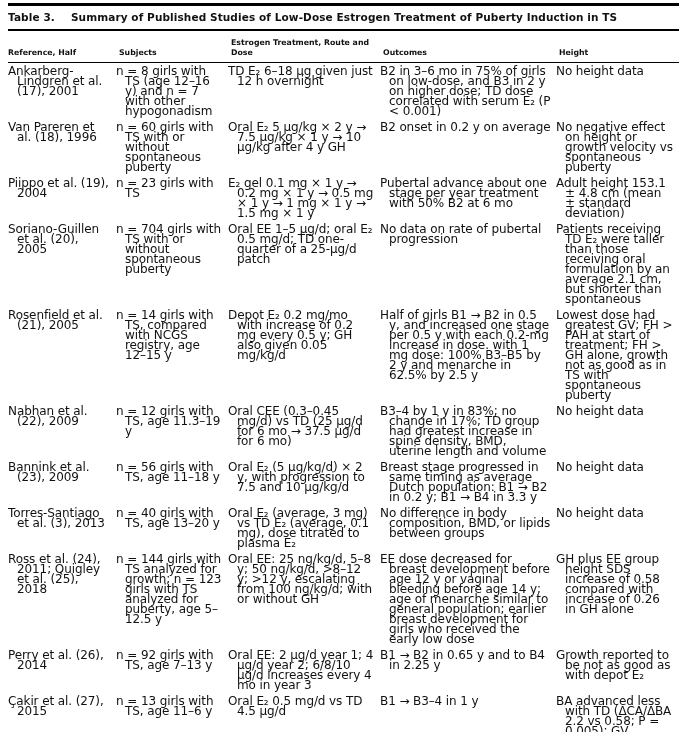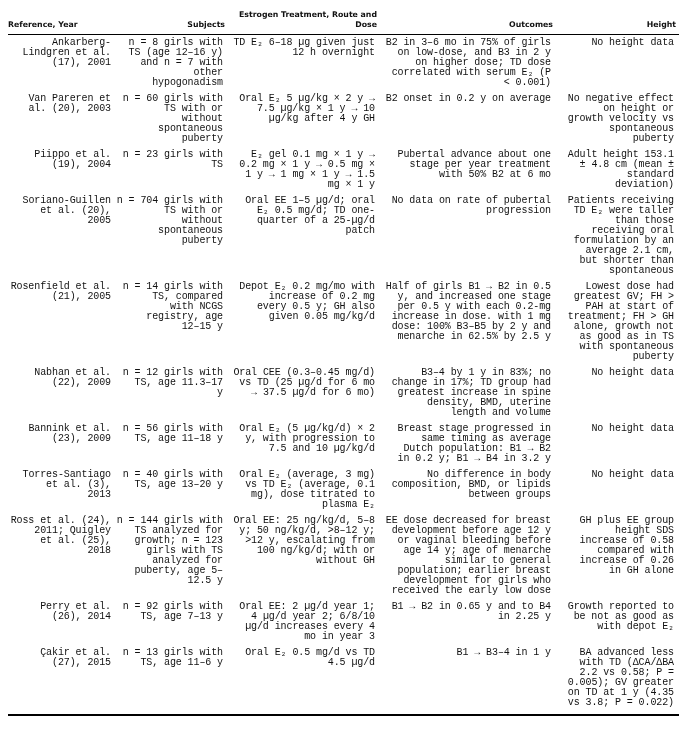--- a/index.html
+++ b/index.html
@@ -31,86 +31,88 @@
   }
   table.studies {
     width: 100%;
     border-collapse: collapse;
     table-layout: fixed;
     border-bottom: 2.5px solid #000000;
   }
   table.studies thead th {
     font-size: 7.8px;
     font-weight: bold;
-    text-align: right;
+    text-align: left;
     vertical-align: bottom;
     padding: 7px 3px 4px 3px;
     border-bottom: 1.5px solid #000000;
     line-height: 10px;
   }
   table.studies thead th.left {
     text-align: left;
     padding-left: 0;
   }
   table.studies tbody td {
-    font-size: 10px;
+    font-size: 12px;
     line-height: 10px;
     vertical-align: top;
-    text-align: right;
+    text-align: left;
     padding: 0 5px 6px 9px;
     text-indent: -9px;
     letter-spacing: -0.1px;
     word-wrap: break-word;
-    font-family: Liberation Mono, monospace;
   }
   table.studies tbody td.ref {
     padding-left: 9px;
   }
   table.studies tbody tr:first-child td {
     padding-top: 3px;
   }
   col.c1 { width: 108px; }
   col.c2 { width: 112px; }
   col.c3 { width: 152px; }
   col.c4 { width: 176px; }
   col.c5 { width: 123px; }
 </style>
 </head>
 <body>
 
 <div class="page">
 
+  <div class="title-block">
+    <span class="title-label">Table 3.</span><span>Summary of Published Studies of Low-Dose Estrogen Treatment of Puberty Induction in TS</span>
+  </div>
 
   <table class="studies">
     <colgroup>
       <col class="c1">
         <col class="c2">
         <col class="c3">
         <col class="c4">
         <col class="c5">
     </colgroup>
     <thead>
       <tr>
-        <th class="left">Reference, Year</th>
+        <th class="left">Reference, Half</th>
         <th>Subjects</th>
         <th>Estrogen Treatment, Route and Dose</th>
         <th>Outcomes</th>
         <th>Height</th>
       </tr>
     </thead>
     <tbody>
       <tr>
         <td class="ref">Ankarberg-Lindgren et al. (17), 2001</td>
         <td>n = 8 girls with TS (age 12–16 y) and n = 7 with other hypogonadism</td>
         <td>TD E₂ 6–18 µg given just 12 h overnight</td>
         <td>B2 in 3–6 mo in 75% of girls on low-dose, and B3 in 2 y on higher dose; TD dose correlated with serum E₂ (P &lt; 0.001)</td>
         <td>No height data</td>
       </tr>
       <tr>
-        <td class="ref">Van Pareren et al. (20), 2003</td>
+        <td class="ref">Van Pareren et al. (18), 1996</td>
         <td>n = 60 girls with TS with or without spontaneous puberty</td>
         <td>Oral E₂ 5 µg/kg × 2 y → 7.5 µg/kg × 1 y → 10 µg/kg after 4 y GH</td>
         <td>B2 onset in 0.2 y on average</td>
         <td>No negative effect on height or growth velocity vs spontaneous puberty</td>
       </tr>
       <tr>
         <td class="ref">Piippo et al. (19), 2004</td>
         <td>n = 23 girls with TS</td>
         <td>E₂ gel 0.1 mg × 1 y → 0.2 mg × 1 y → 0.5 mg × 1 y → 1 mg × 1 y → 1.5 mg × 1 y</td>
         <td>Pubertal advance about one stage per year treatment with 50% B2 at 6 mo</td>
@@ -125,30 +127,30 @@
       </tr>
       <tr>
         <td class="ref">Rosenfield et al. (21), 2005</td>
         <td>n = 14 girls with TS, compared with NCGS registry, age 12–15 y</td>
         <td>Depot E₂ 0.2 mg/mo with increase of 0.2 mg every 0.5 y; GH also given 0.05 mg/kg/d</td>
         <td>Half of girls B1 → B2 in 0.5 y, and increased one stage per 0.5 y with each 0.2-mg increase in dose. with 1 mg dose: 100% B3–B5 by 2 y and menarche in 62.5% by 2.5 y</td>
         <td>Lowest dose had greatest GV; FH &gt; PAH at start of treatment; FH &gt; GH alone, growth not as good as in TS with spontaneous puberty</td>
       </tr>
       <tr>
         <td class="ref">Nabhan et al. (22), 2009</td>
-        <td>n = 12 girls with TS, age 11.3–17 y</td>
+        <td>n = 12 girls with TS, age 11.3–19 y</td>
         <td>Oral CEE (0.3–0.45 mg/d) vs TD (25 µg/d for 6 mo → 37.5 µg/d for 6 mo)</td>
         <td>B3–4 by 1 y in 83%; no change in 17%; TD group had greatest increase in spine density, BMD, uterine length and volume</td>
         <td>No height data</td>
       </tr>
       <tr>
         <td class="ref">Bannink et al. (23), 2009</td>
         <td>n = 56 girls with TS, age 11–18 y</td>
         <td>Oral E₂ (5 µg/kg/d) × 2 y, with progression to 7.5 and 10 µg/kg/d</td>
-        <td>Breast stage progressed in same timing as average Dutch population: B1 → B2 in 0.2 y; B1 → B4 in 3.2 y</td>
+        <td>Breast stage progressed in same timing as average Dutch population: B1 → B2 in 0.2 y; B1 → B4 in 3.3 y</td>
         <td>No height data</td>
       </tr>
       <tr>
         <td class="ref">Torres-Santiago et al. (3), 2013</td>
         <td>n = 40 girls with TS, age 13–20 y</td>
         <td>Oral E₂ (average, 3 mg) vs TD E₂ (average, 0.1 mg), dose titrated to plasma E₂</td>
         <td>No difference in body composition, BMD, or lipids between groups</td>
         <td>No height data</td>
       </tr>
       <tr>

